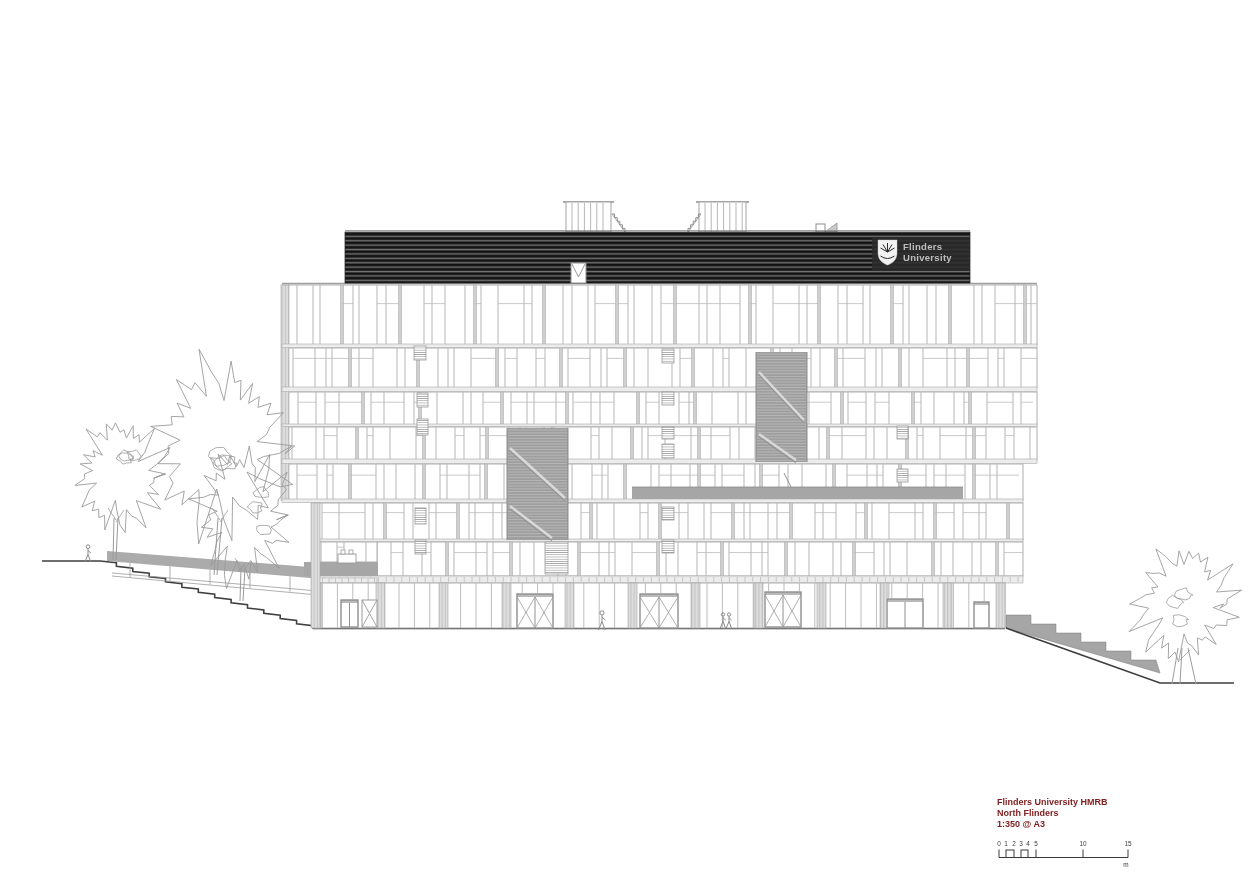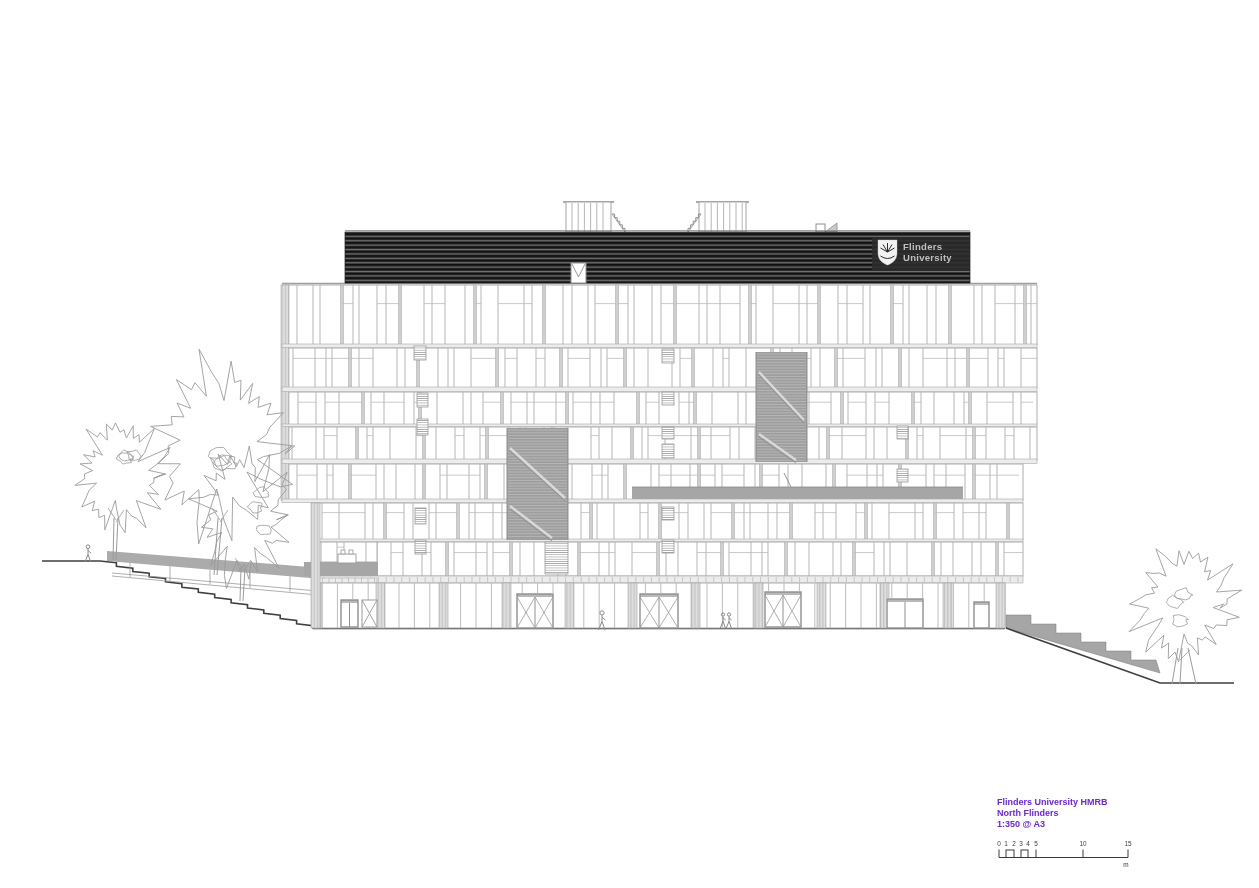--- a/index.html
+++ b/index.html
@@ -1,20 +1,20 @@
 <!DOCTYPE html>
 <html><head>
 <meta charset="utf-8">
 <style>
   html,body{margin:0;padding:0;background:#fff;}
   .sheet{position:relative;width:1259px;height:888px;background:#ffffff;overflow:hidden;
          font-family:"Liberation Sans",sans-serif;}
   svg{position:absolute;left:0;top:0;}
   svg text{font-family:"Liberation Sans",sans-serif;}
-  .titleblock{position:absolute;left:997px;top:797px;width:220px;color:#6d28d9;}
+  .titleblock{position:absolute;left:997px;top:797px;width:220px;color:#7f1d1d;}
   .titleblock div{font-size:9px;font-weight:bold;line-height:11px;white-space:nowrap;}
   .scalebar{position:absolute;left:995px;top:838px;}
 </style>
 </head>
 <body>
 
 <div class="sheet">
   <svg id="drw" width="1259" height="888" viewBox="0 0 1259 888">
     <defs>
       <pattern id="louv" width="8" height="4.4" patternUnits="userSpaceOnUse">

